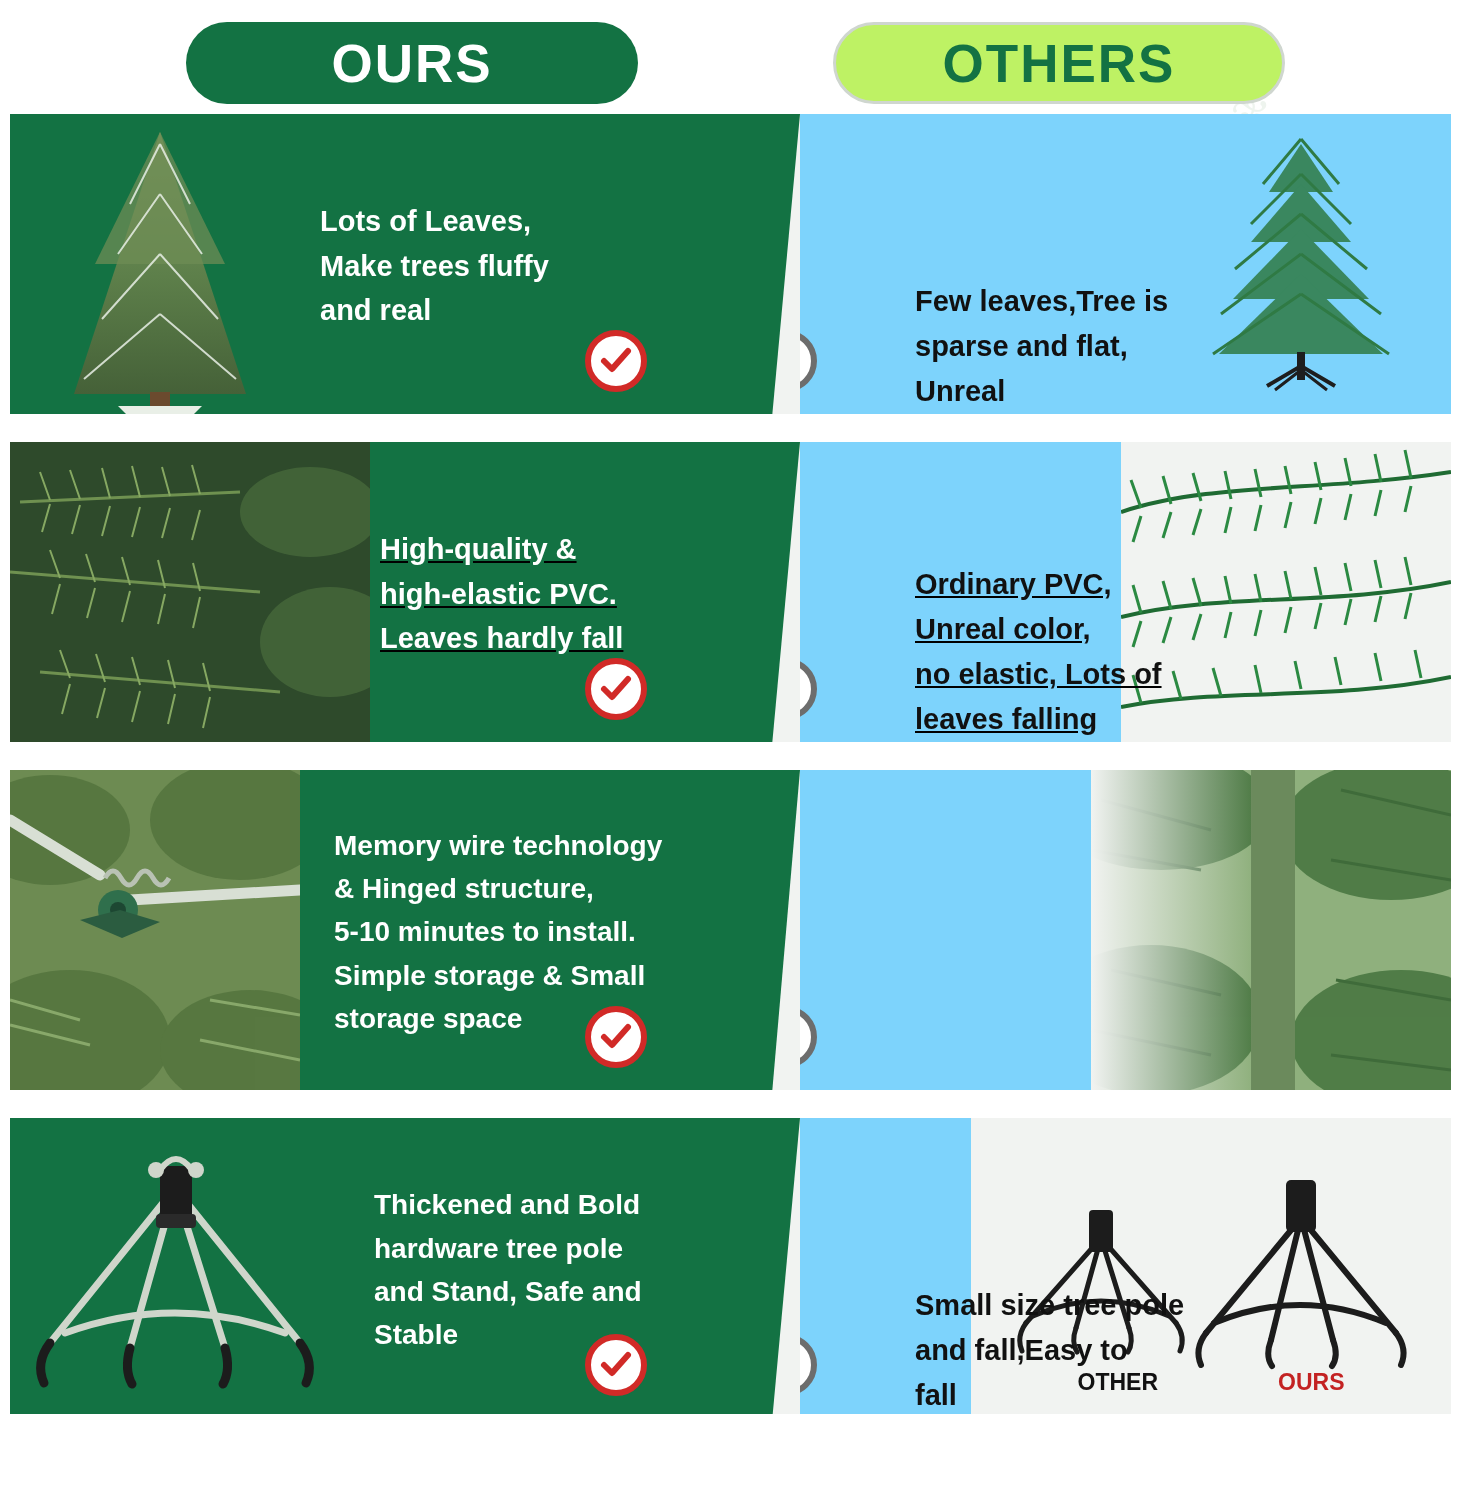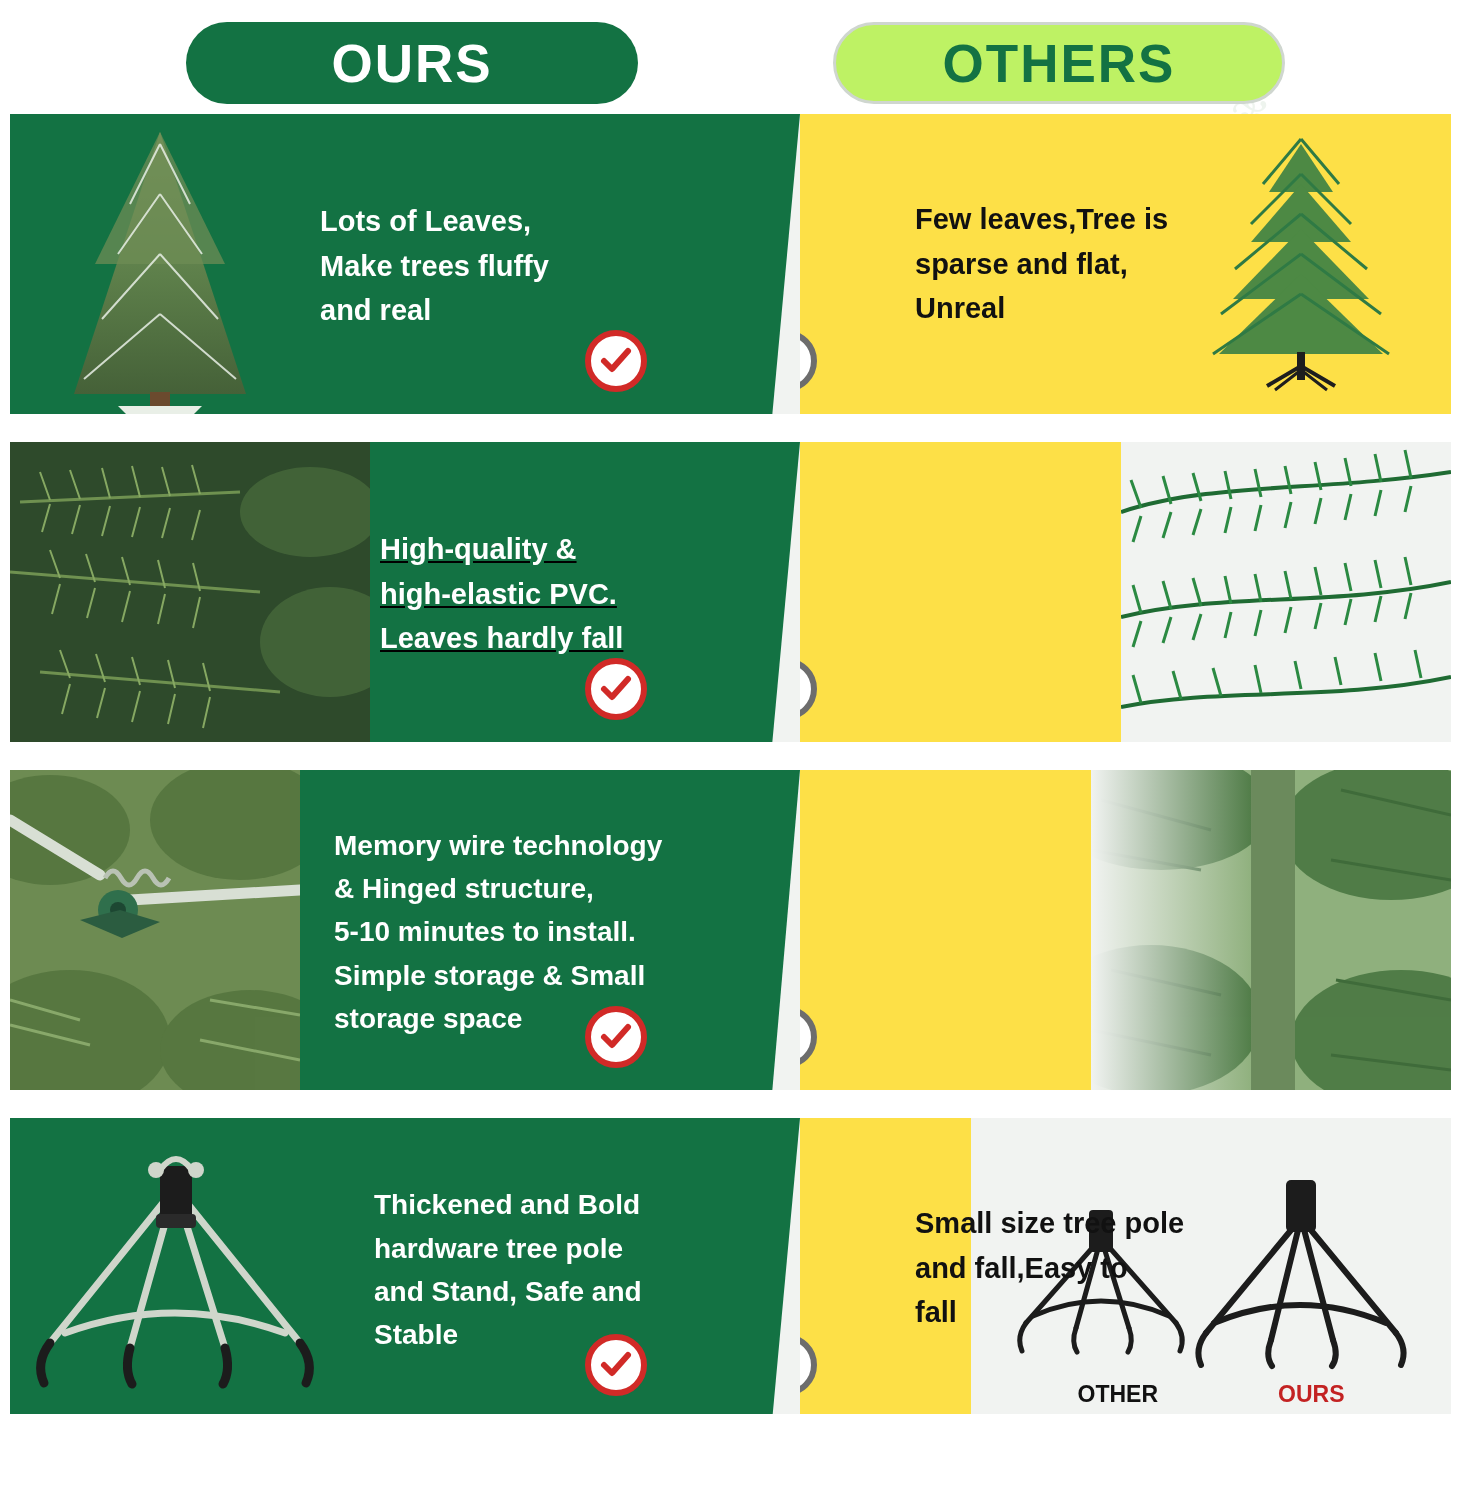--- a/index.html
+++ b/index.html
@@ -100,23 +100,23 @@
     font-weight: bold;
     line-height: 1.55;
     white-space: pre-line;
   }
   .row-3 .ours-text p, .row-4 .ours-text p { font-size: 28px; margin-left: 24px; }
 
   
   .others-panel {
     position: relative;
     flex: 1 1 auto;
-    background: #fde047;
-    display: flex;
-    align-items: center;
+    background: #7dd3fc;
+    display: flex;
+    align-items: flex-end;
     overflow: hidden;
   }
   .others-text {
     position: relative;
     z-index: 3;
     padding-left: 115px;
     padding-right: 10px;
   }
   .others-text p {
     margin: 0;
@@ -159,21 +159,21 @@
     border: 6px solid #6d6d6d;
     color: #6d6d6d;
   }
   .badge svg { display:block; }
 
   
   .img-fill { position:absolute; inset:0; }
 
   .label-row {
     position: absolute;
-    bottom: 10px;
+    bottom: 22px;
     left: 0; right: 0;
     display: flex;
     justify-content: center;
     gap: 120px;
     z-index: 4;
     font-size: 23px;
     font-weight: bold;
   }
   .lbl-other { color: #111; }
   .lbl-ours { color: #c32222; }
@@ -296,20 +296,26 @@
             <path d="M5 17 L13 25 L29 7" fill="none" stroke="#d12a27" stroke-width="6" stroke-linecap="round" stroke-linejoin="round"></path>
           </svg>
       </div>
     </div>
     <div class="others-panel">
       <div class="badge badge-x" style="left:-45px;">
         <svg width="30" height="30" viewBox="0 0 30 30">
             <path d="M5 5 L25 25 M25 5 L5 25" stroke="#6d6d6d" stroke-width="6" stroke-linecap="round"></path>
           </svg>
       </div>
+      <div class="others-text">
+        <p>Ordinary PVC,
+Unreal color,
+no elastic, Lots of
+leaves falling</p>
+      </div>
       <div class="others-img">
         <svg class="img-fill" viewBox="0 0 330 300" preserveAspectRatio="xMidYMid slice" aria-hidden="true">
           <rect width="330" height="300" fill="#f1f3f1"></rect>
           <g stroke="#1f6b33" stroke-width="4" fill="none">
             <path d="M0 70 C90 40, 200 50, 330 30"></path>
             <path d="M0 175 C100 150, 210 165, 330 140"></path>
             <path d="M0 265 C100 245, 210 260, 330 235"></path>
           </g>
           <g stroke="#2b8a42" stroke-width="3">
             <path d="M20 66 L10 38 M50 62 L42 34 M80 59 L72 31 M110 57 L104 29 M140 55 L134 27 M170 52 L164 24 M200 48 L194 20 M230 44 L224 16 M260 40 L254 12 M290 36 L284 8"></path>

